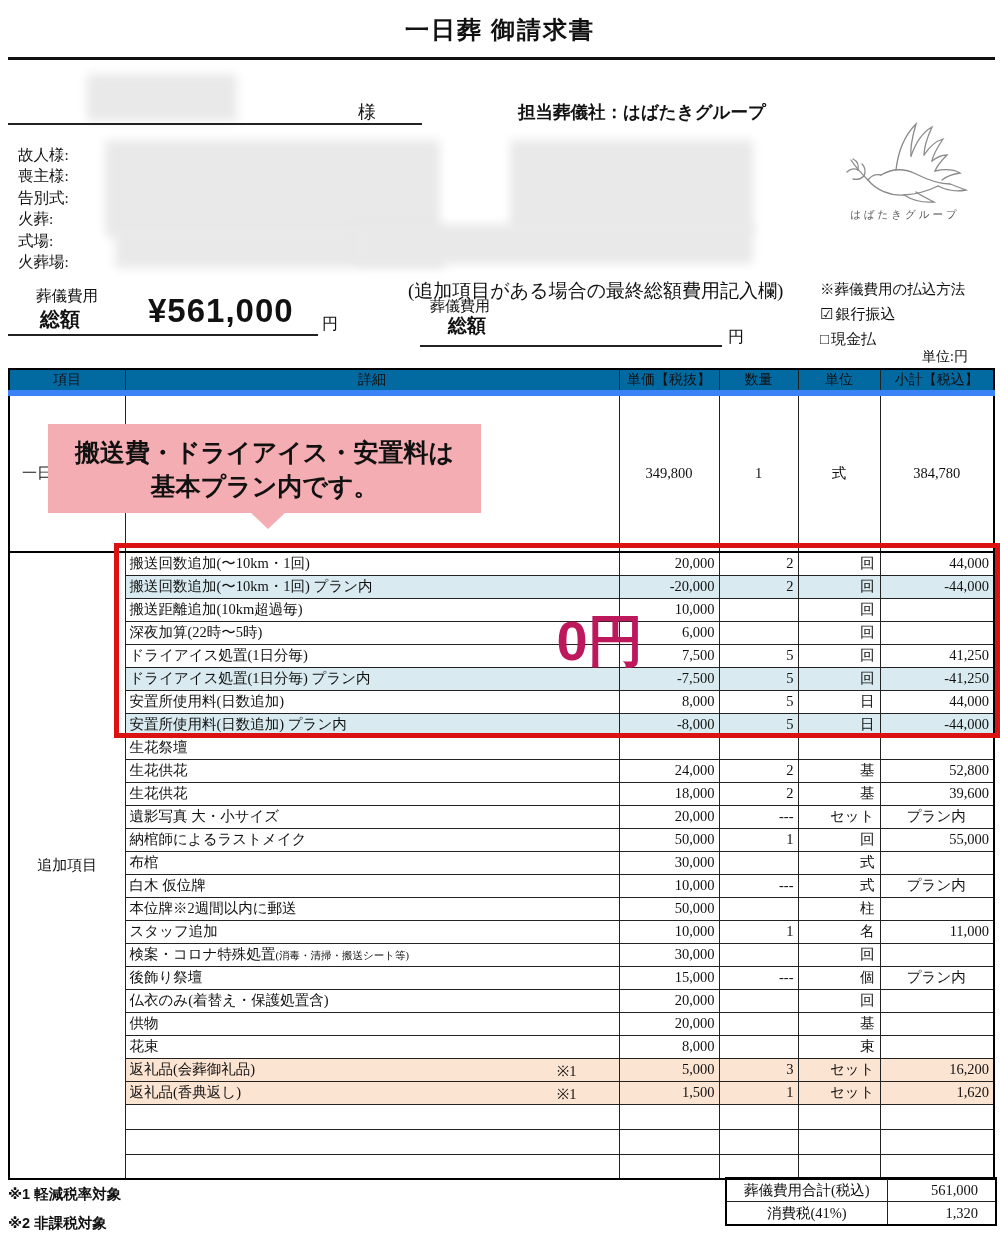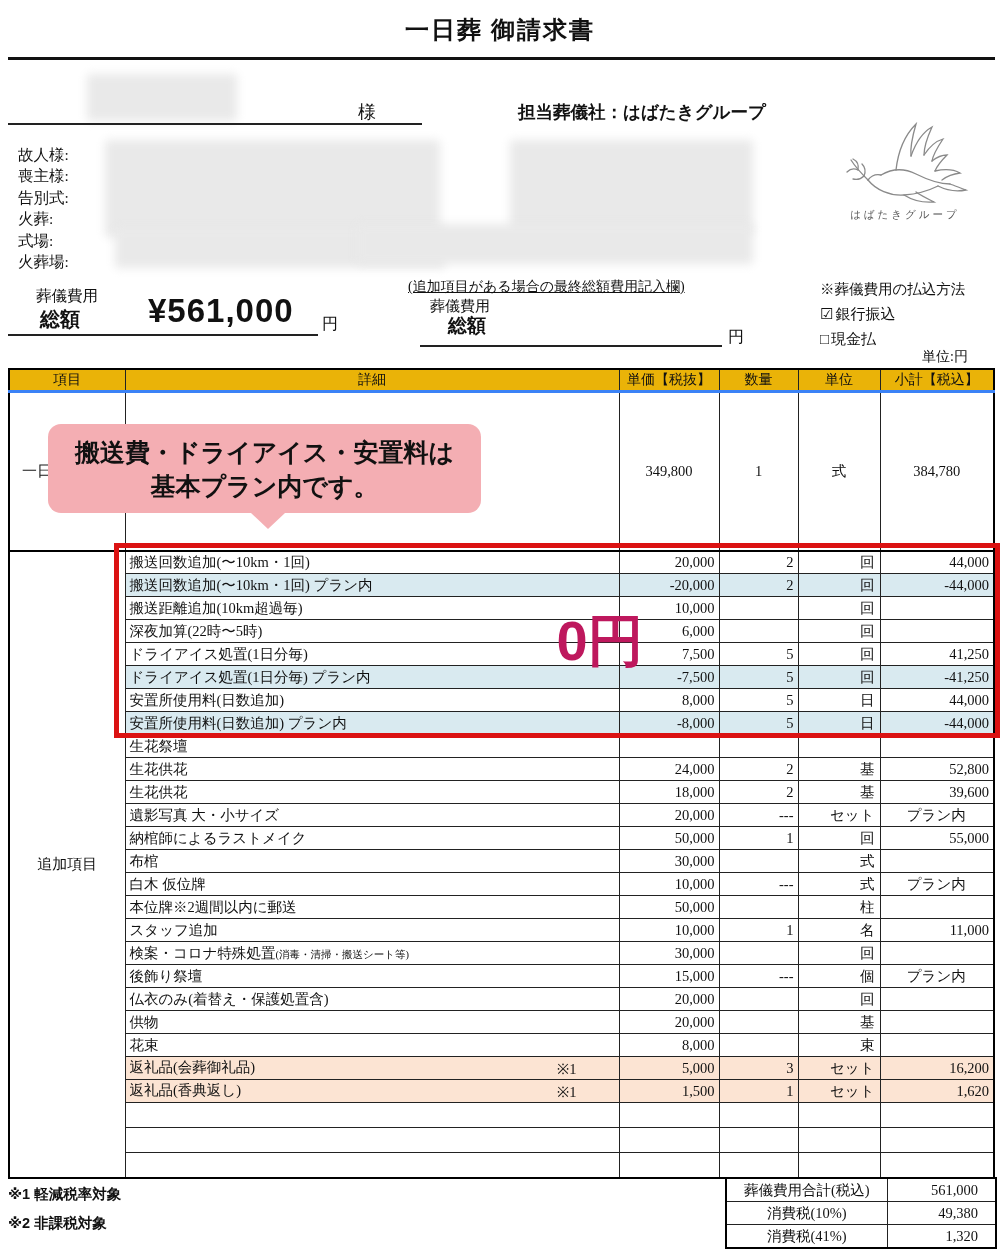--- a/index.html
+++ b/index.html
@@ -17,61 +17,61 @@
   .addressee-suffix{left:358px;top:100px;font-size:18px;}
   .agency{left:518px;top:100px;font-size:17.5px;font-weight:bold;font-family:"Liberation Sans","DejaVu Sans",sans-serif;}
   .info-labels{left:18px;top:144px;font-size:15.5px;line-height:21.4px;}
 
   
   .tb-l1{left:36px;top:286px;font-size:15.5px;}
   .tb-l2{left:40px;top:306px;font-size:20px;font-weight:bold;}
   .tb-amt{left:148px;top:292px;font-size:33px;font-weight:bold;font-family:"Liberation Sans","DejaVu Sans",sans-serif;letter-spacing:1px;}
   .tb-line{left:8px;top:310px;width:310px;height:24px;border-bottom:2px solid #222;}
   .tb-unit{left:322px;top:314px;font-size:16px;}
-  .fb-note{left:408px;top:278px;font-size:14px;text-decoration:underline;}
+  .fb-note{left:408px;top:278px;font-size:19px;}
   .fb-l1{left:430px;top:297px;font-size:15px;}
   .fb-l2{left:448px;top:313px;font-size:19px;font-weight:bold;}
   .fb-line{left:420px;top:321px;width:302px;height:24px;border-bottom:2px solid #222;}
   .fb-unit{left:728px;top:327px;font-size:16px;}
   .pay{left:820px;top:278px;font-size:14.5px;line-height:22px;}
   .pay .hd{margin-bottom:2px;}
   .pay-opt{font-size:15px;line-height:25px;}
   .pay-opt .chk{margin-right:2px;font-size:15px;}
   .unit-note{left:895px;top:348px;width:100px;text-align:center;font-size:14px;}
 
   
   .logo{left:838px;top:116px;width:136px;height:96px;}
   .logo-caption{left:830px;top:208px;width:150px;text-align:center;font-size:10.5px;letter-spacing:3px;color:#555;}
 
   
   .main-table{left:8px;top:368px;border-collapse:collapse;table-layout:fixed;
     border:2px solid #000;font-size:14.5px;}
   .main-table th,.main-table td{border:1px solid #222;padding:0;overflow:hidden;white-space:nowrap;}
-  .main-table th{background:#eab308;font-weight:normal;font-size:14px;height:20px;border-bottom:3px solid #3b82f6;border-top:2px solid #000;}
+  .main-table th{background:#0369a1;font-weight:normal;font-size:14px;height:20px;border-bottom:6px solid #3b82f6;border-top:2px solid #000;}
   tr.plan-row{height:159px;}
   tr.plan-row td{border-bottom:2px solid #000;text-align:center;}
   tr.plan-row td.item-cell{text-align:left;padding-left:12px;font-size:15px;}
   td.item-cell{text-align:center;vertical-align:middle;font-size:15px;}
   tr.d-row{height:23px;}
   tr.d-row.empty{height:25px;}
   td.c-detail{padding-left:4px;text-align:left;}
   td.c-detail .dsmall{font-size:10.5px;}
   td.c-detail .dmark{float:right;margin-right:42px;}
   td.c-num{text-align:right;padding-right:4px;}
   td.c-unit{text-align:right;padding-right:5px;}
   td.tleft{text-align:center;padding-left:3px;}
   tr.blue td{background:#d9eaf0;}
   tr.orange td{background:#fce4d3;}
 
   
   .red-box{left:114px;top:543px;width:886px;height:195px;border:5px solid #db1212;box-sizing:border-box;pointer-events:none;z-index:6;}
   .zero-yen{left:500px;top:604px;width:200px;text-align:center;font-size:56px;font-weight:bold;color:#be185d;font-family:"Liberation Sans","DejaVu Sans",sans-serif;z-index:7;}
   .callout{left:48px;top:424px;width:433px;height:89px;background:#f4aeb3;z-index:8;
     display:flex;flex-direction:column;justify-content:center;align-items:center;
-    font-family:"Liberation Sans","DejaVu Sans",sans-serif;font-weight:bold;font-size:25px;line-height:34px;color:#111;border-radius:13px;}
+    font-family:"Liberation Sans","DejaVu Sans",sans-serif;font-weight:bold;font-size:25px;line-height:34px;color:#111;}
   .callout:after{content:"";position:absolute;top:100%;left:203px;border-style:solid;
     border-width:16px 17px 0 17px;border-color:#f4aeb3 transparent transparent transparent;}
 
   
   .footnotes{left:8px;top:1180px;font-size:14.5px;font-weight:bold;line-height:28.5px;font-family:"Liberation Sans","DejaVu Sans",sans-serif;}
   .summary-table{left:725px;top:1177px;border-collapse:collapse;table-layout:fixed;border:2px solid #000;font-size:14.5px;}
   .summary-table td{border:1px solid #222;height:22px;padding:0;}
   .summary-table td.slabel{text-align:center;}
   .summary-table td.svalue{text-align:right;padding-right:17px;}
 </style>
@@ -387,21 +387,17 @@
   <colgroup>
       <col style="width:161px">
       <col style="width:109px">
     </colgroup>
   <tbody>
       <tr>
         <td class="slabel">葬儀費用合計(税込)</td>
         <td class="svalue">561,000</td>
       </tr>
       <tr>
-        <td class="slabel">消費税(10%)</td>
-        <td class="svalue">49,380</td>
-      </tr>
-      <tr>
         <td class="slabel">消費税(41%)</td>
         <td class="svalue">1,320</td>
       </tr>
     </tbody>
 </table>
 
 </body></html>

